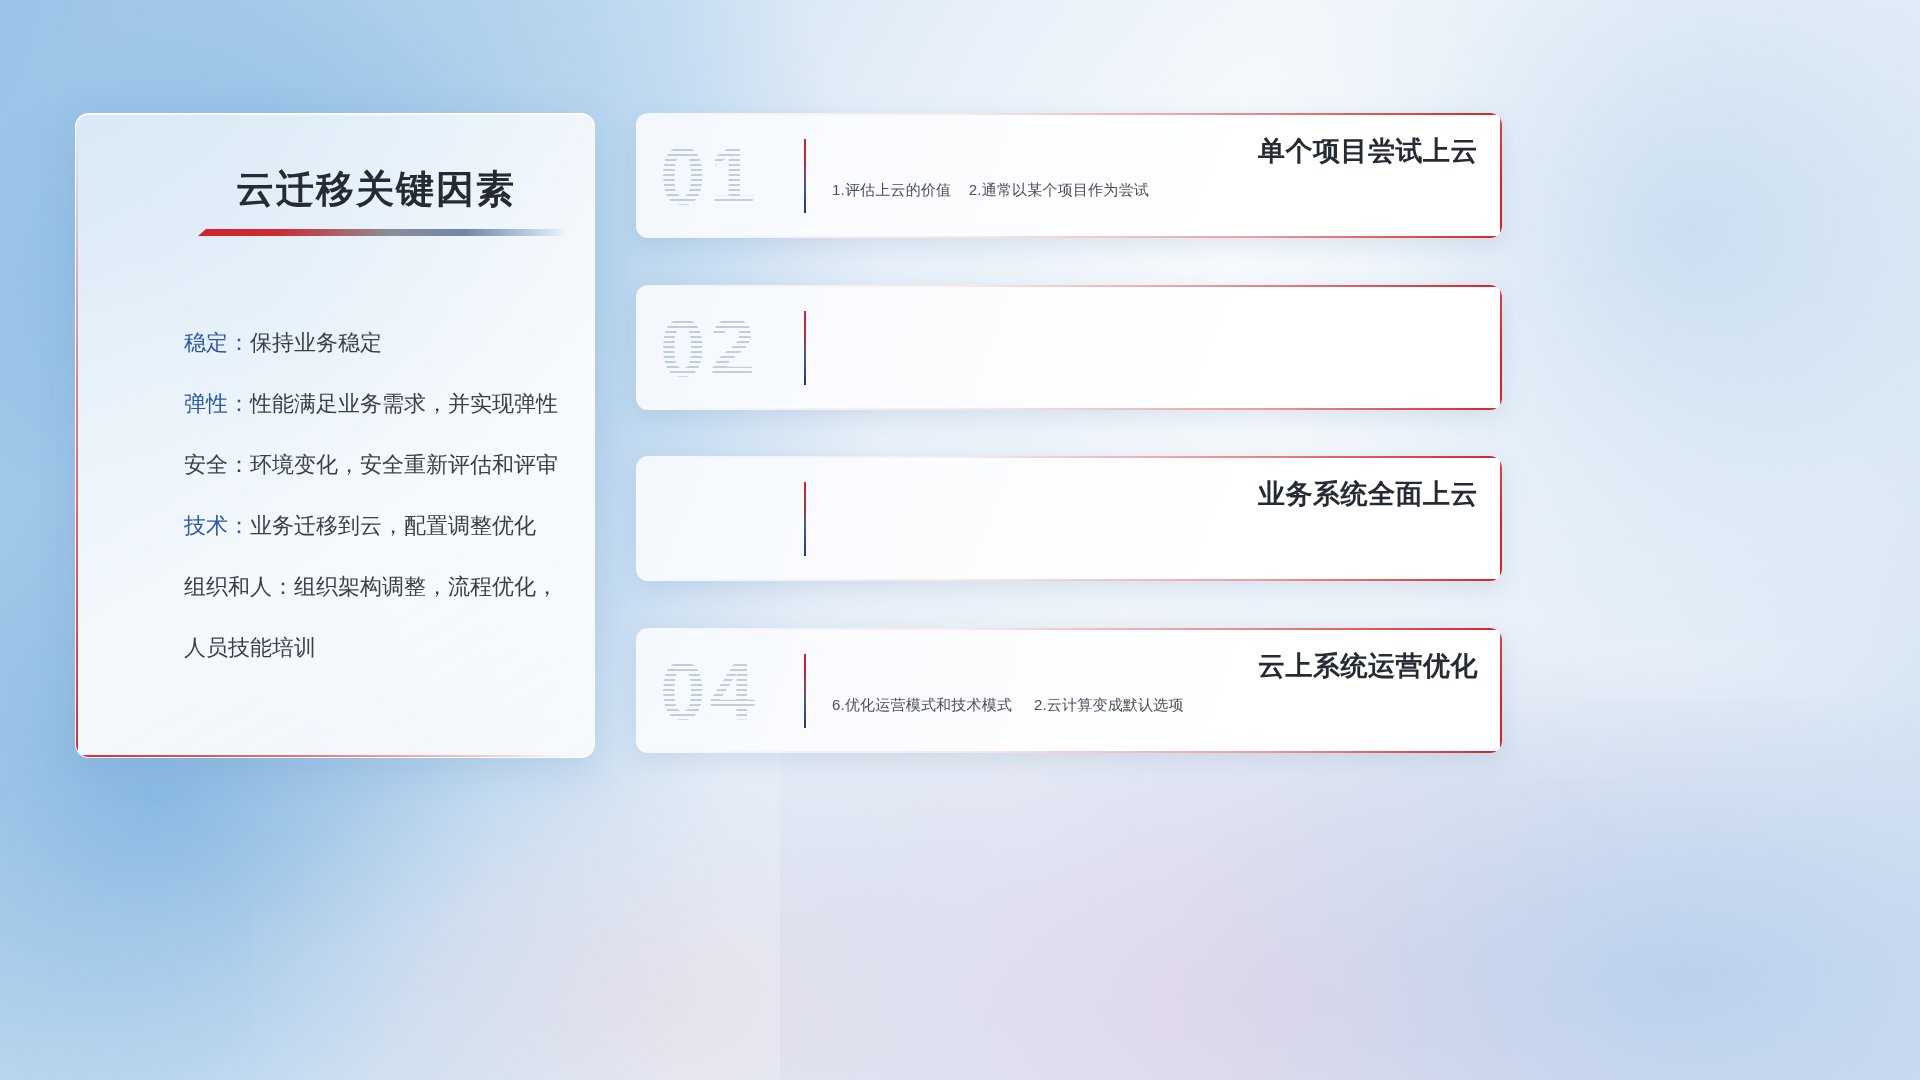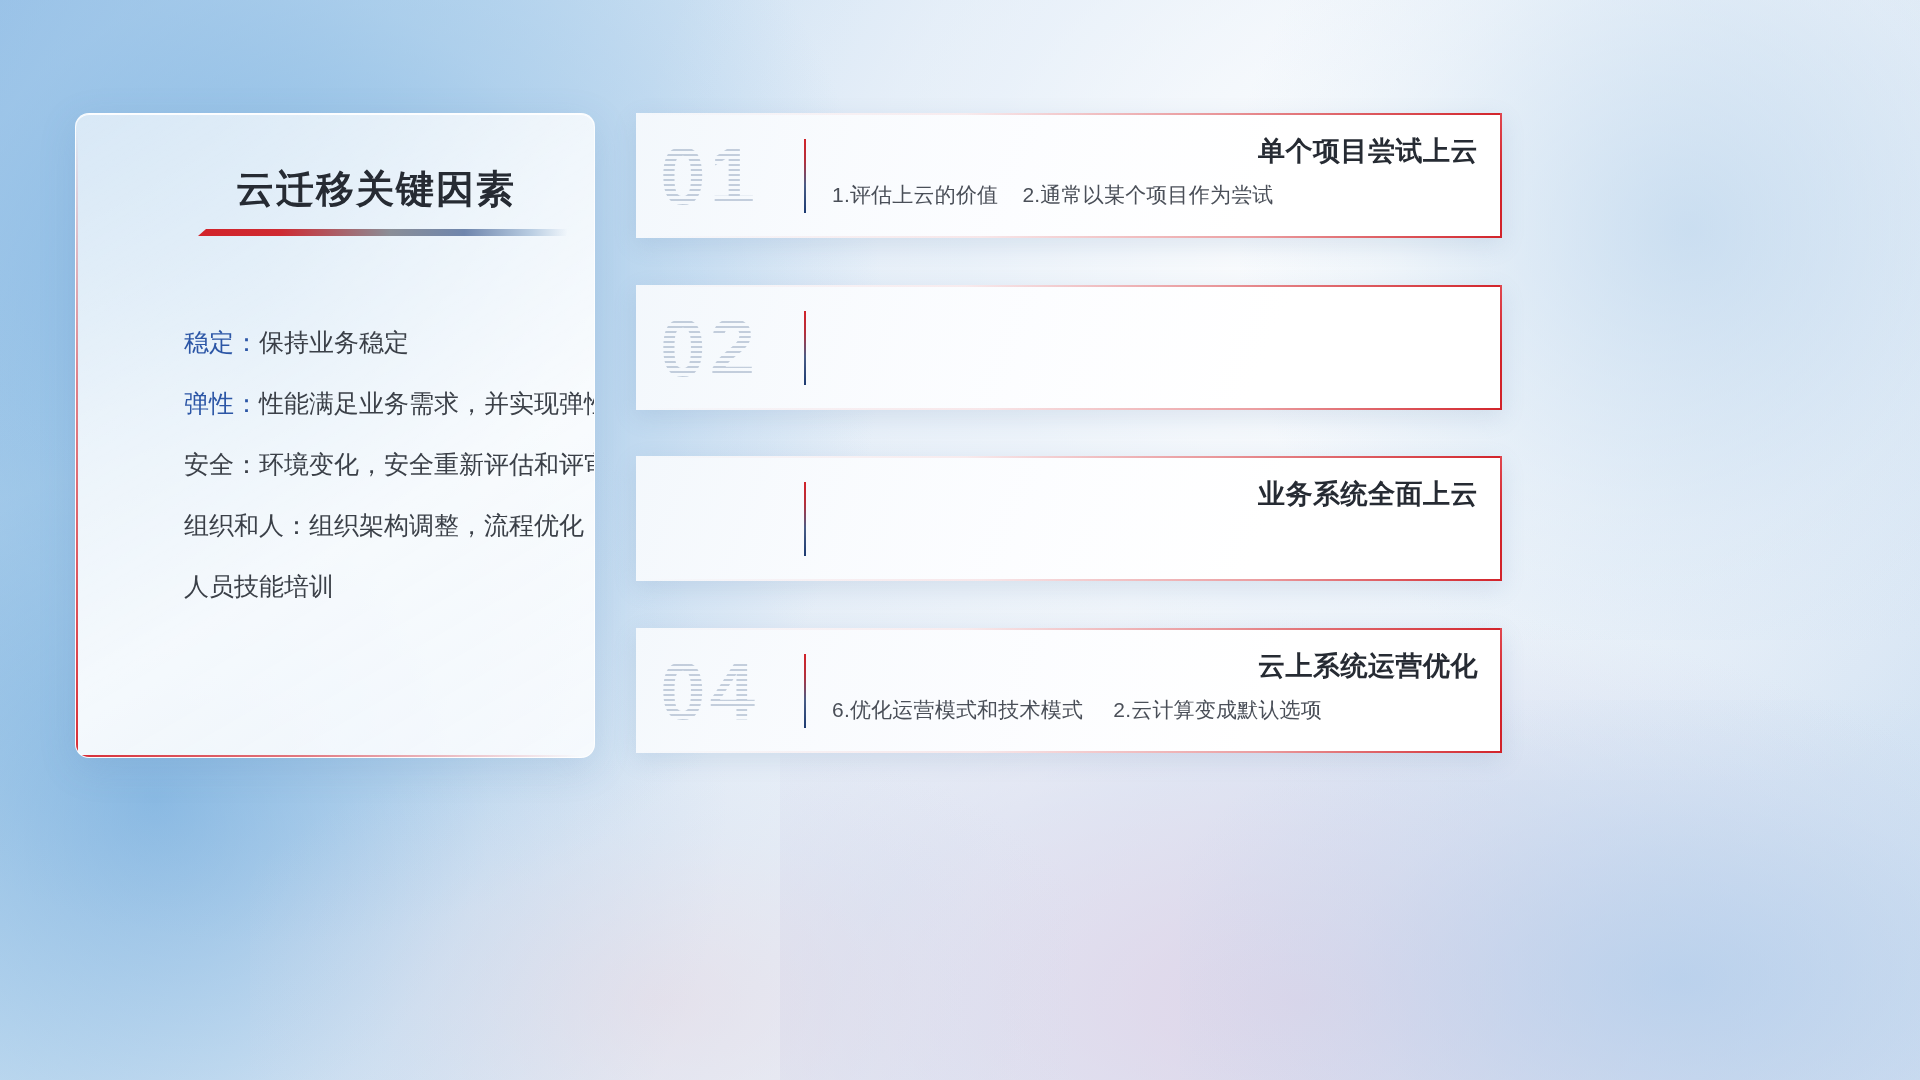--- a/index.html
+++ b/index.html
@@ -69,30 +69,30 @@
     white-space:nowrap;
     margin-top:6px;
   }
   .lc-rule {
     position:absolute; left:122px; top:115px; width:370px; height:7px;
     background:linear-gradient(90deg,#d2232a 0%, #cf2a32 22%, #8a8e97 52%, #6f86ad 72%, #b9cde2 90%, rgba(210,225,240,0) 100%);
     clip-path:polygon(8px 0, 100% 0, calc(100% - 2px) 100%, 0 100%);
   }
   .lc-list { position:absolute; left:108px; top:198px; right:28px; }
   .lc-item {
-    font-size:25px; line-height:61px; color:#3b4048; white-space:nowrap;
+    font-size:22px; line-height:61px; color:#3b4048; white-space:nowrap;
   }
   .lc-item .lbl-blue { color:#2c56a6; }
   .lc-item .lbl-gray { color:#3b4048; }
   .lc-item .desc { color:#3b4048; }
 
   
   .step {
     position:absolute; left:636px; width:866px; height:125px;
-    border-radius:0;
+    border-radius:12px;
     background:linear-gradient(112deg, rgba(247,250,253,.93) 0%, rgba(252,253,255,.96) 40%, #ffffff 72%, #ffffff 100%);
     box-shadow:0 7px 22px rgba(95,130,172,.16);
     overflow:hidden;
     padding-left:33px;
   }
   .step::after{
     content:""; position:absolute; right:0; top:0; width:2px; height:100%;
     background:linear-gradient(180deg,#e0474f 0%, #d2232a 55%, #d2232a 100%);
   }
   .step-topline{
@@ -119,21 +119,21 @@
     position:absolute; left:168px; top:26px; width:2px; height:74px;
     background:linear-gradient(180deg,#d2232a 0%, #b4303c 30%, #4a5d86 62%, #1d3b72 100%);
   }
   .step-body{ position:absolute; left:196px; top:23px; right:24px; }
   .step-title{
     font-size:27px; font-weight:bold; color:#262b33; letter-spacing:.5px;
     line-height:1.15;
     text-align:right;
   }
   .step-sub{
-    margin-top:14px; font-size:21px; color:#4a4f58; letter-spacing:.2px;
+    margin-top:14px; font-size:15px; color:#4a4f58; letter-spacing:.2px;
     white-space:pre;
   }
 </style>
 </head>
 <body>
 
 <div id="bg">
   <div class="bg-base"></div>
   <div class="bg-g3"></div>
   <div class="bg-g7"></div>
@@ -154,20 +154,23 @@
     </div>
 
     <div class="lc-item">
       <span class="lbl-blue">弹性：</span><span class="desc">性能满足业务需求，并实现弹性</span>
     </div>
 
     <div class="lc-item">
       <span class="lbl-gray">安全：</span><span class="desc">环境变化，安全重新评估和评审</span>
     </div>
 
+    <div class="lc-item">
+      <span class="lbl-blue">技术：</span><span class="desc">业务迁移到云，配置调整优化</span>
+    </div>
 
     <div class="lc-item">
       <span class="lbl-gray">组织和人：</span><span class="desc">组织架构调整，流程优化，</span>
     </div>
 
     <div class="lc-item">
       <span class="desc">人员技能培训</span>
     </div>
 
   </div>

